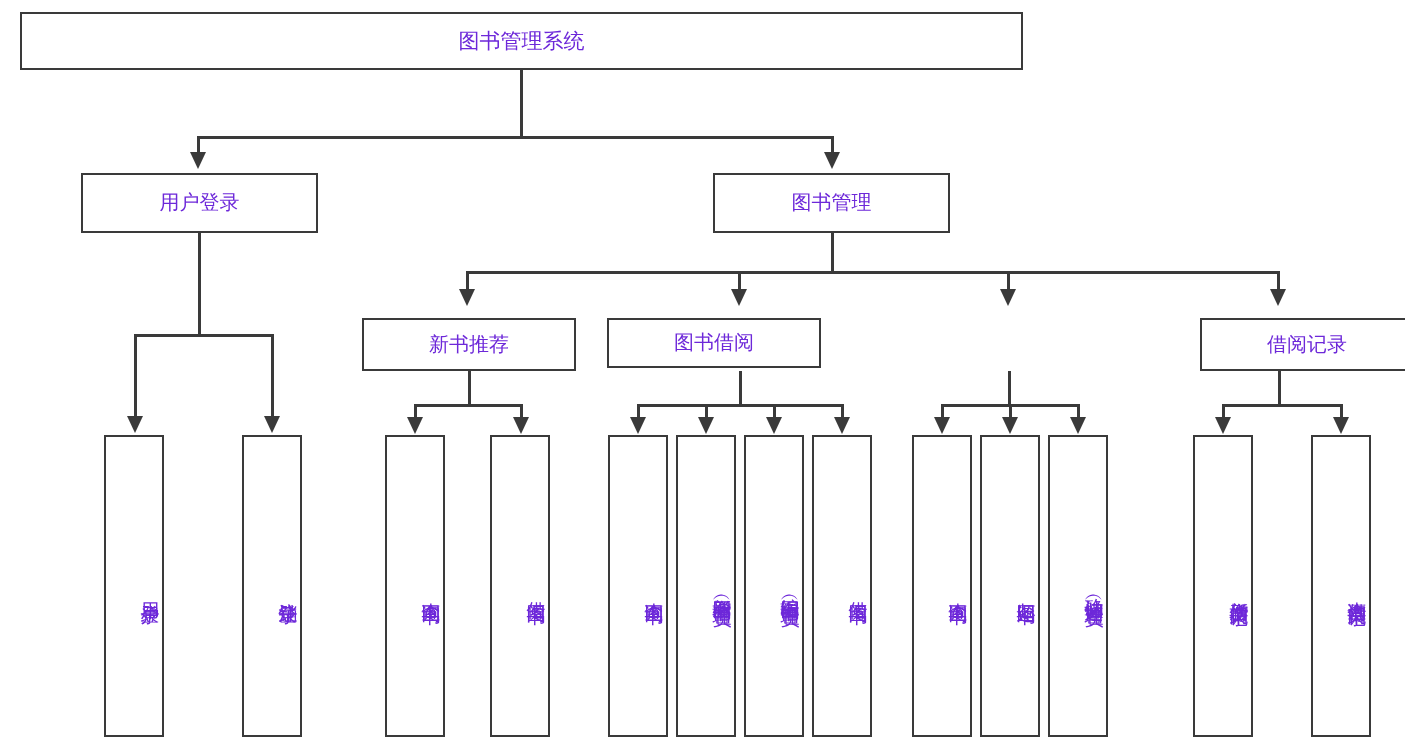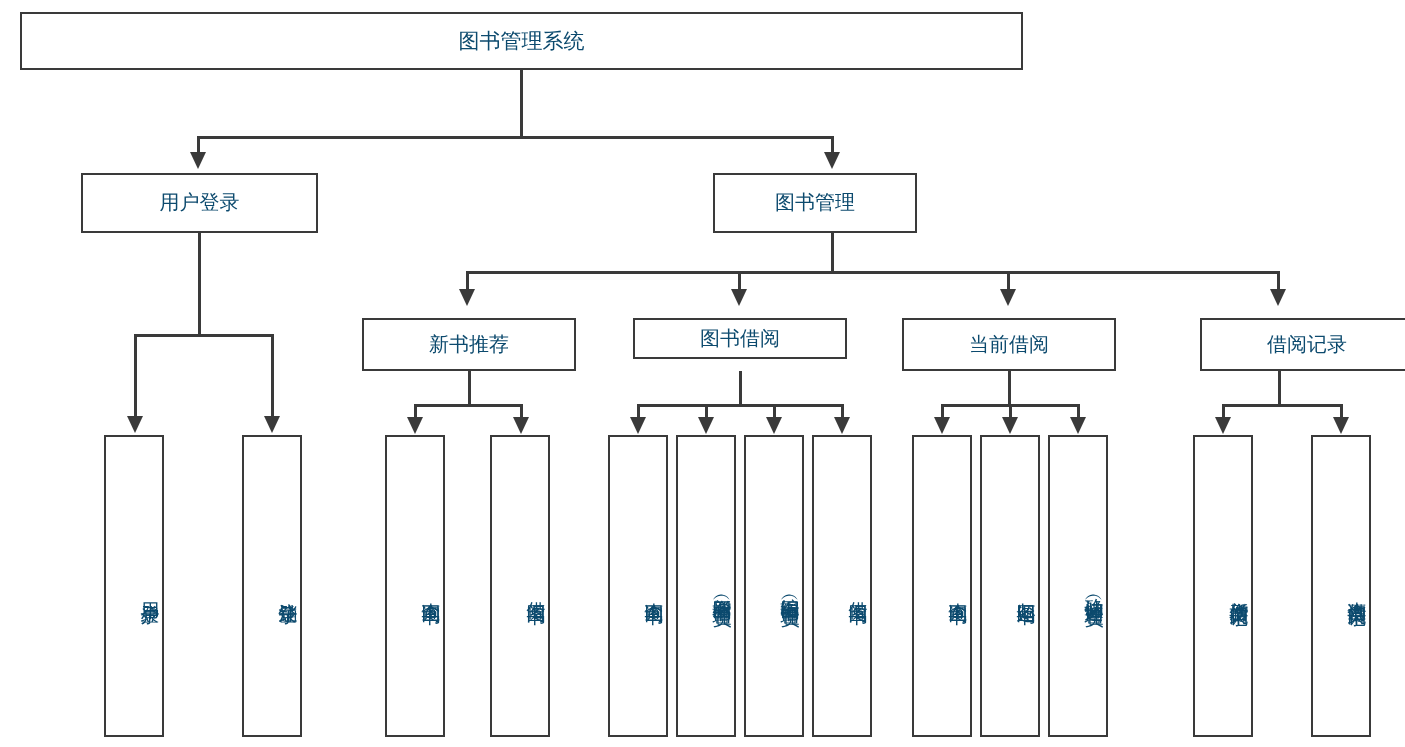--- a/index.html
+++ b/index.html
@@ -20,21 +20,21 @@
   }
   
   .node {
     position: absolute;
     box-sizing: border-box;
     background: #ffffff;
     border: 2.5px solid #3a3a3a;
     display: flex;
     align-items: center;
     justify-content: center;
-    color: #0c4a6e;
+    color: #6d28d9;
     text-align: center;
     line-height: 1.18;
   }
   .node.root     { font-size: 21px; }
   .node.level1   { font-size: 20px; }
   .node.level2   { font-size: 20px; }
   .node.leaf {
     font-size: 19px;
     writing-mode: vertical-rl;
     text-orientation: upright;
@@ -91,21 +91,21 @@
 
   <div class="seg v" style="left:197px; top:136px; height:18px;"></div>
   <div class="arrow" style="left:190px; top:152px;"></div>
   <div class="seg v" style="left:831px; top:136px; height:18px;"></div>
   <div class="arrow" style="left:824px; top:152px;"></div>
 
   <div class="node level1" style="left:81px; top:173px; width:237px; height:60px;">
     <span class="lbl">用户登录</span>
   </div>
 
-  <div class="node level1" style="left:713px; top:173px; width:204px; height:60px;">
+  <div class="node level1" style="left:713px; top:173px; width:237px; height:60px;">
     <span class="lbl">图书管理</span>
   </div>
 
   <div class="seg v" style="left:198px; top:233px; height:101px;"></div>
   <div class="seg h" style="left:134px; top:334px; width:139px;"></div>
   <div class="seg v" style="left:134px; top:334px; height:84px;"></div>
   <div class="arrow" style="left:127px; top:416px;"></div>
   <div class="seg v" style="left:271px; top:334px; height:84px;"></div>
   <div class="arrow" style="left:264px; top:416px;"></div>
 
@@ -120,25 +120,22 @@
 
   <div class="seg v" style="left:1007px; top:271px; height:20px;"></div>
   <div class="arrow" style="left:1000px; top:289px;"></div>
 
   <div class="seg v" style="left:1277px; top:271px; height:20px;"></div>
   <div class="arrow" style="left:1270px; top:289px;"></div>
 
   <div class="node level2" style="left:362px; top:318px; width:214px; height:53px;">
     <span class="lbl">新书推荐</span>
   </div>
-  <div class="node level2" style="left:633px; top:318px; width:214px; height:41px;">
+  <div class="node level2" style="left:607px; top:318px; width:214px; height:50px;">
     <span class="lbl">图书借阅</span>
-  </div>
-  <div class="node level2" style="left:902px; top:318px; width:214px; height:53px;">
-    <span class="lbl">当前借阅</span>
   </div>
   <div class="node level2" style="left:1200px; top:318px; width:214px; height:53px;">
     <span class="lbl">借阅记录</span>
   </div>
 
   <div class="seg v" style="left:468px; top:371px; height:33px;"></div>
   <div class="seg h" style="left:414px; top:404px; width:108px;"></div>
   <div class="seg v" style="left:414px; top:404px; height:15px;"></div>
   <div class="arrow" style="left:407px; top:417px;"></div>
   <div class="seg v" style="left:520px; top:404px; height:15px;"></div>

